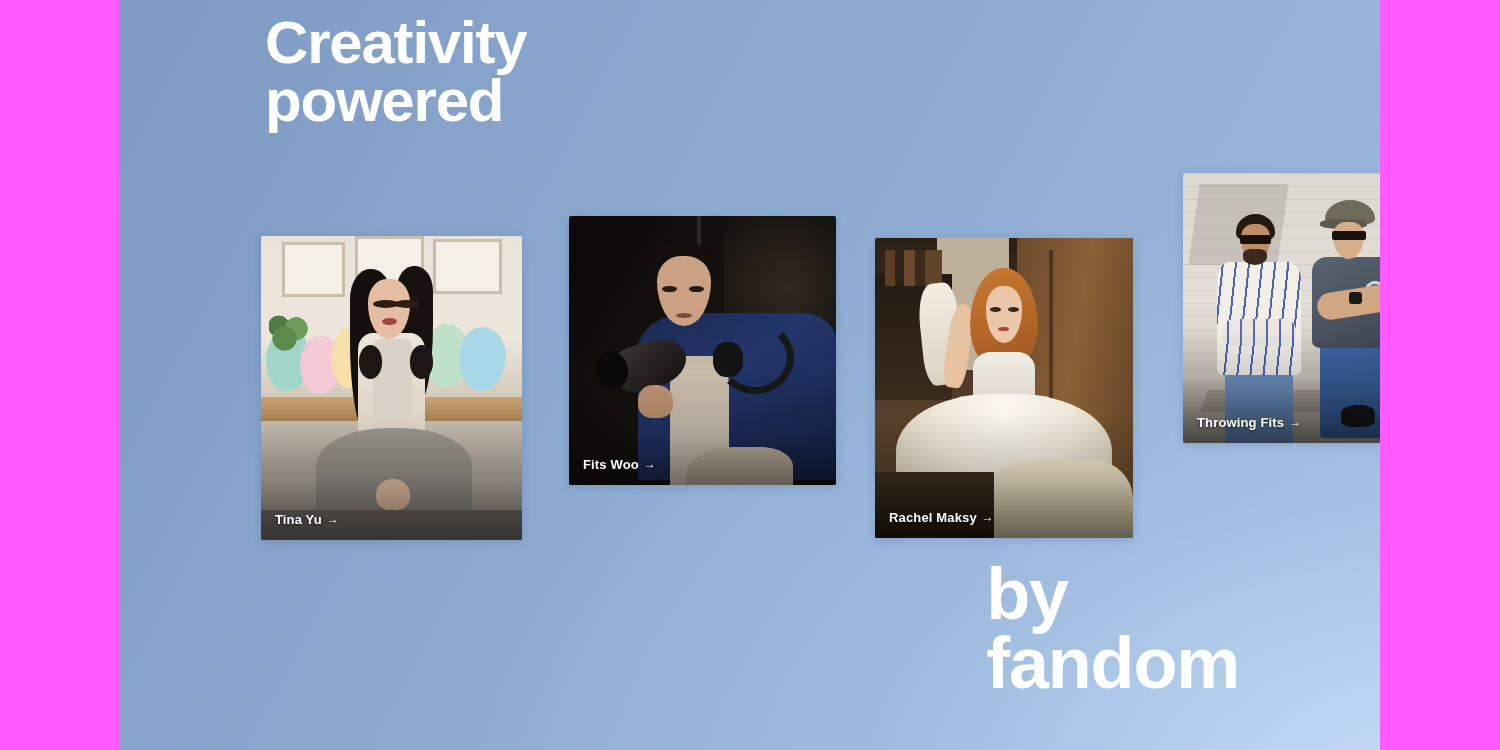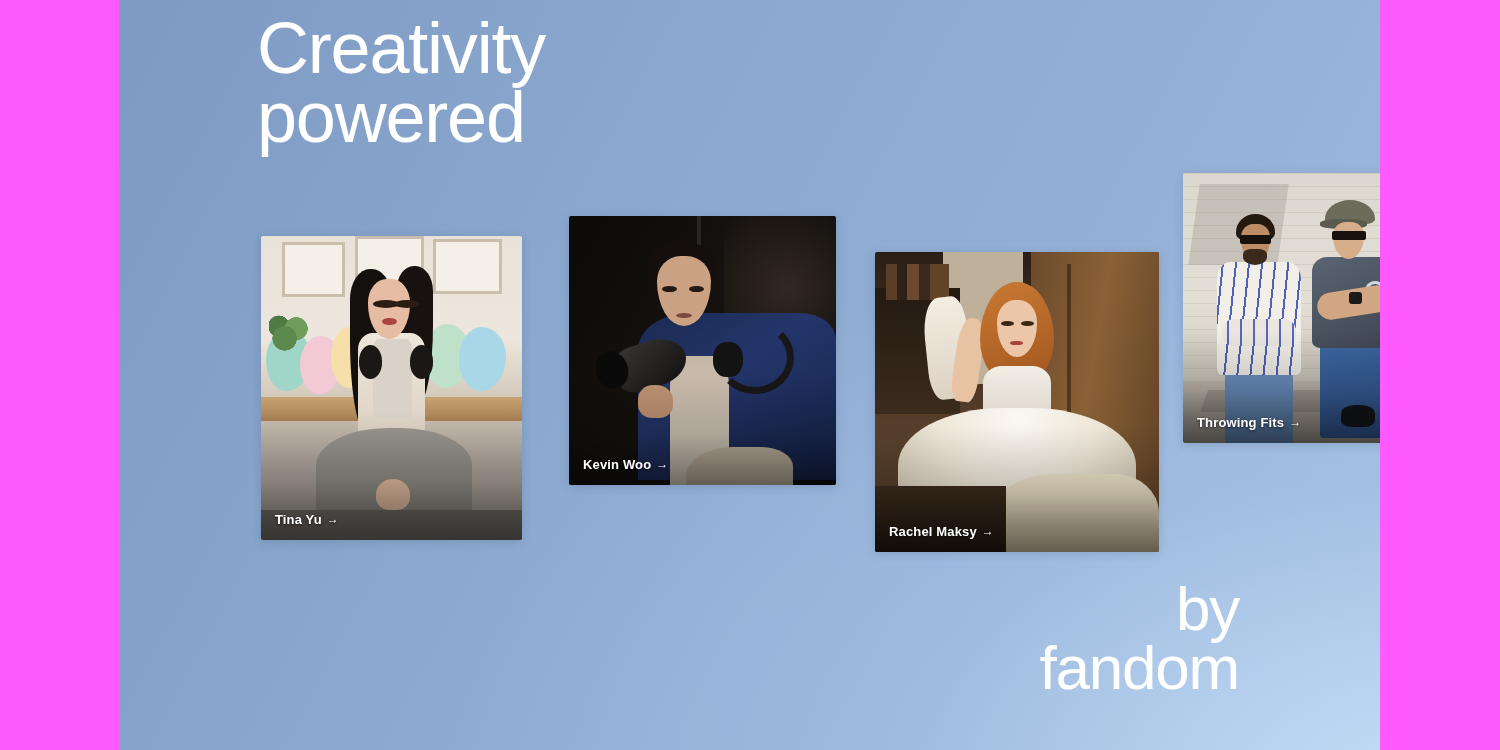--- a/index.html
+++ b/index.html
@@ -32,46 +32,46 @@
     height: 750px;
     overflow: hidden;
     background:
       radial-gradient(120% 115% at 103% 104%, rgba(199,222,248,0.92) 0%, rgba(171,200,233,0.45) 34%, rgba(140,172,211,0.0) 66%),
       linear-gradient(118deg, #7E9AC3 0%, #8BA8CF 38%, #94B0D6 68%, #9FBBDF 100%);
   }
 
   
   .headline-tl {
     position: absolute;
-    left: 138px;
+    left: 146px;
     top: 14px;
     z-index: 40;
     color: #ffffff;
     font-family: "Liberation Sans", sans-serif;
-    font-weight: 400;
-    font-size: 72px;
+    font-weight: 700;
+    font-size: 60px;
     line-height: 0.96;
     letter-spacing: -1.2px;
     white-space: pre-line;
     pointer-events: none;
   }
 
   
   .headline-br {
     position: absolute;
     right: 141px;
     bottom: 52px;
     z-index: 40;
     color: #ffffff;
     font-family: "Liberation Sans", sans-serif;
-    font-weight: 400;
-    font-size: 62px;
+    font-weight: 700;
+    font-size: 72px;
     line-height: 0.96;
     letter-spacing: -1.2px;
-    text-align: right;
+    text-align: left;
     white-space: pre-line;
     pointer-events: none;
   }
 
   
   .blurb {
     position: absolute;
     left: 146px;
     top: 568px;
     z-index: 35;
@@ -121,21 +121,21 @@
     left: 0; right: 0; bottom: 0;
     height: 42%;
     z-index: 4;
     background: linear-gradient(to top, rgba(0,0,0,0.50) 0%, rgba(0,0,0,0.18) 45%, rgba(0,0,0,0) 100%);
     pointer-events: none;
   }
 
   
   #card-tina-yu        { left: 142px;  top: 236px; width: 261px; height: 304px; }
   #card-kevin-woo      { left: 450px;  top: 216px; width: 267px; height: 269px; }
-  #card-rachel-maksy   { left: 756px;  top: 252px; width: 284px; height: 300px; }
+  #card-rachel-maksy   { left: 756px;  top: 238px; width: 258px; height: 300px; }
   #card-throwing-fits  { left: 1064px; top: 173px; width: 263px; height: 270px; }
 
   #card-tina-yu .label       { bottom: 13px; }
   #card-kevin-woo .label     { bottom: 13px; }
   #card-rachel-maksy .label  { bottom: 13px; }
   #card-throwing-fits .label { bottom: 13px; }
 
   
 
   
@@ -521,21 +521,21 @@
           <div class="hp-band"></div>
           <div class="hp-cup"></div>
           <div class="mic-body"></div>
           <div class="mic-head"></div>
           <div class="hand"></div>
           <div class="knee"></div>
         </div>
       </div>
       <div class="scrim"></div>
       <div class="label">
-        <span>Kevin Woo</span><span class="arrow">→</span>
+        <span>Fits Woo</span><span class="arrow">→</span>
       </div>
     </div>
 
     <div class="card" id="card-rachel-maksy">
       <div class="photo">
         <div class="ph-rachel">
           <div class="wall"></div>
           <div class="wardrobe"></div>
           <div class="shelf"></div>
           <div class="books"></div>

